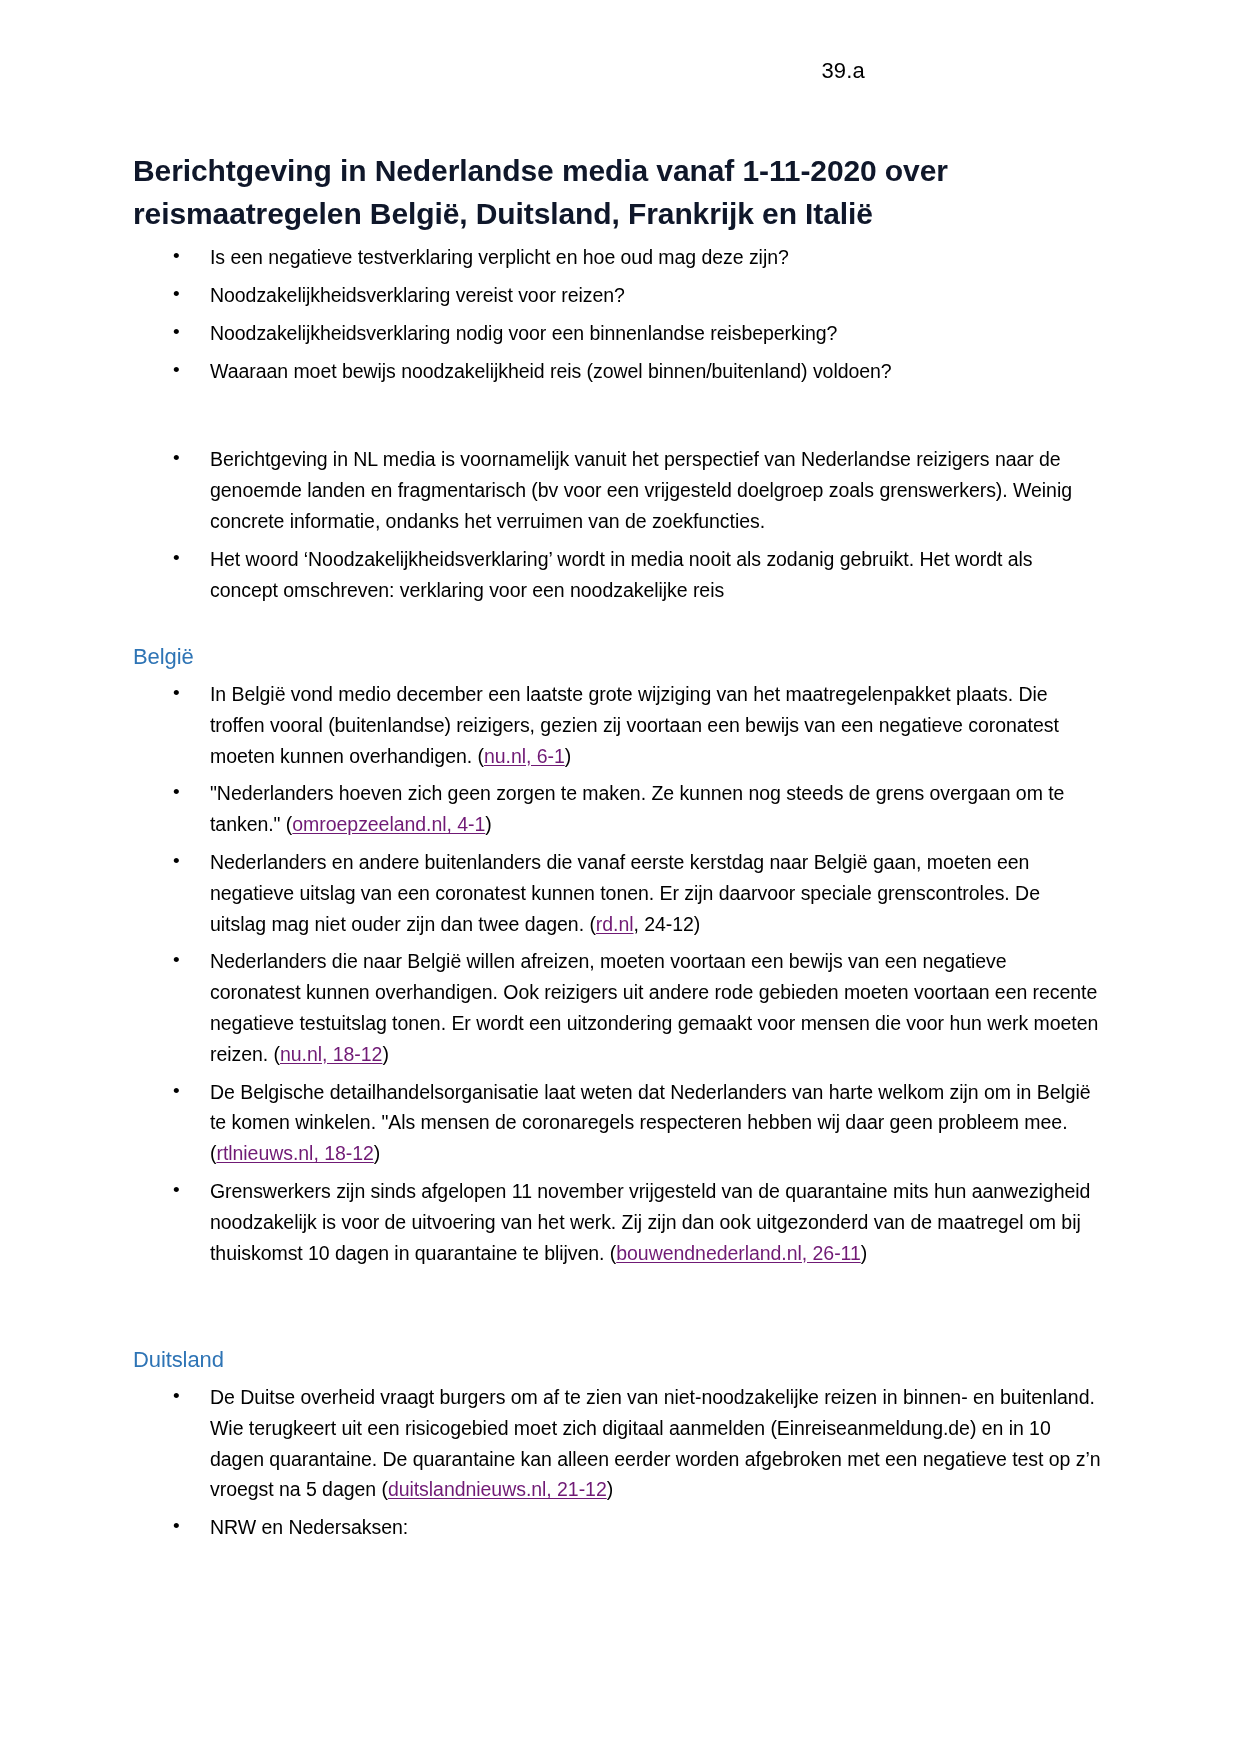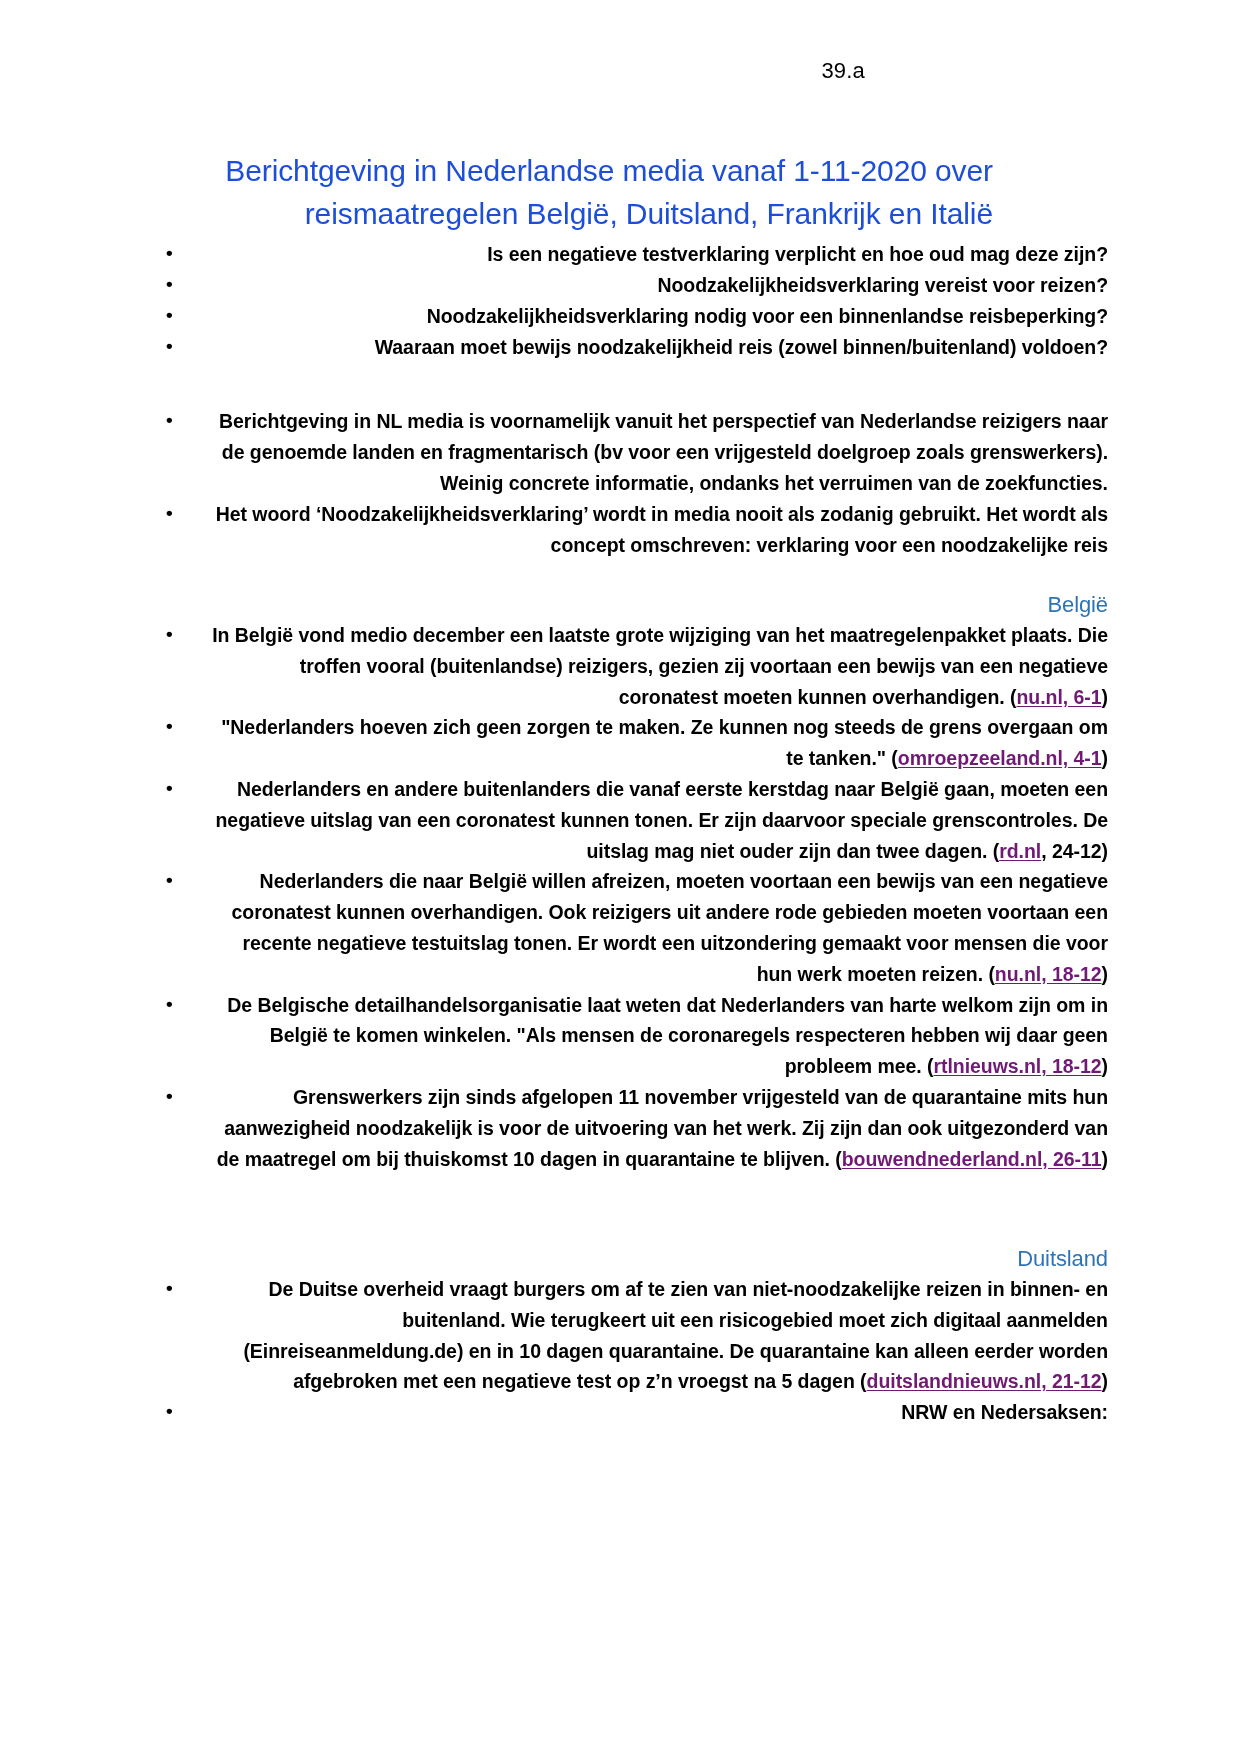--- a/index.html
+++ b/index.html
@@ -14,42 +14,41 @@
     color: #000000;
     position: relative;
     overflow: hidden;
   }
   .page {
     position: relative;
     width: 999px;
     height: 1754px;
     box-sizing: border-box;
     padding: 0;
-    text-align: right;
   }
   .page-number {
     position: absolute;
     top: 58px;
     right: 134px;
     font-size: 22px;
     line-height: 1.2;
     color: #000;
     letter-spacing: 0.2px;
   }
   .content {
     position: absolute;
     left: 133px;
     top: 150px;
     width: 975px;
   }
   h1.doc-title {
-    font-weight: normal;
+    font-weight: bold;
     font-size: 30px;
     line-height: 1.42;
-    color: #1d4ed8;
+    color: #0f172a;
     margin: 0 0 2px 0;
     letter-spacing: -0.1px;
     max-width: 860px;
   }
   h2.section-heading {
     font-weight: normal;
     font-size: 22px;
     line-height: 1.35;
     color: #2E74B5;
     margin: 0;
@@ -59,23 +58,22 @@
     list-style: none;
     margin: 0;
     padding: 0;
   }
   ul.bullets > li {
     position: relative;
     padding-left: 70px;
     font-size: 19.5px;
     line-height: 1.58;
     color: #000;
-    margin: 0;
+    margin: 7px;
     letter-spacing: -0.05px;
-    font-weight: bold;
   }
   ul.bullets > li::before {
     content: "\2022";
     position: absolute;
     left: 33px;
     top: -1px;
     font-size: 19px;
     line-height: 1.58;
     color: #000;
   }

